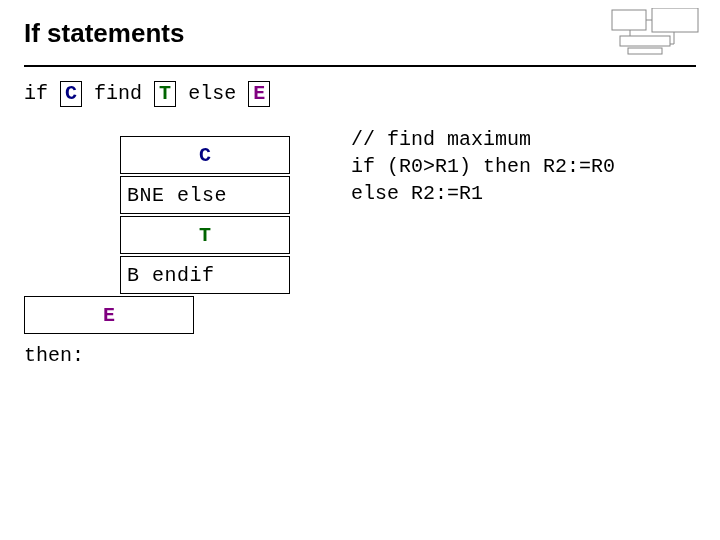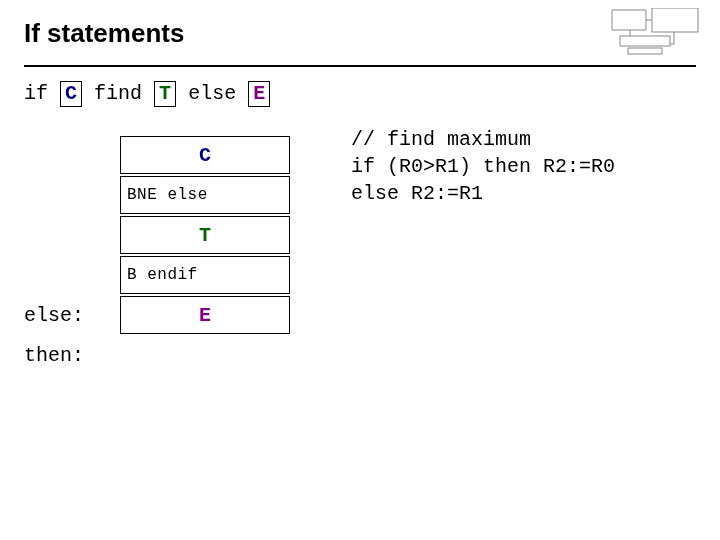--- a/index.html
+++ b/index.html
@@ -80,21 +80,21 @@
     height: 38px;
     display: flex;
     align-items: center;
     justify-content: center;
     box-sizing: border-box;
   }
   .box .centerC { color: #000080; font-weight: bold; }
   .box .centerT { color: #006400; font-weight: bold; }
   .box .centerE { color: #800080; font-weight: bold; }
   .narrow .asmtext { width: 100%; display:flex; justify-content:flex-start; padding-left:6px;}
-  .asmtext { font-family: "Courier New", Courier, monospace; font-size: 16px; letter-spacing: 0.5px;}
+  .asmtext { font-family: "Courier New", Courier, monospace; font-size: 20px; letter-spacing: 0.5px;}
   .code {
     font-family: "Courier New", Courier, monospace;
     font-size: 20px;
     line-height: 1.35;
     white-space: pre;
     margin-top: 45px;
   }
   .corner {
     position: absolute;
     top: 8px;
@@ -169,21 +169,20 @@
         <div class="asmrow">
           <div class="lblcol"></div>
           <div class="boxcol">
             <div class="box narrow">
               <span class="asmtext">B   endif</span>
             </div>
           </div>
         </div>
 
         <div class="asmrow">
-          <div class="lblcol">else:</div>
           <div class="boxcol">
             <div class="box">
               <span class="centerE">E</span>
             </div>
           </div>
         </div>
 
         <div class="asmrow">
           <div class="lblcol">then:</div>
           <div class="boxcol"></div>

